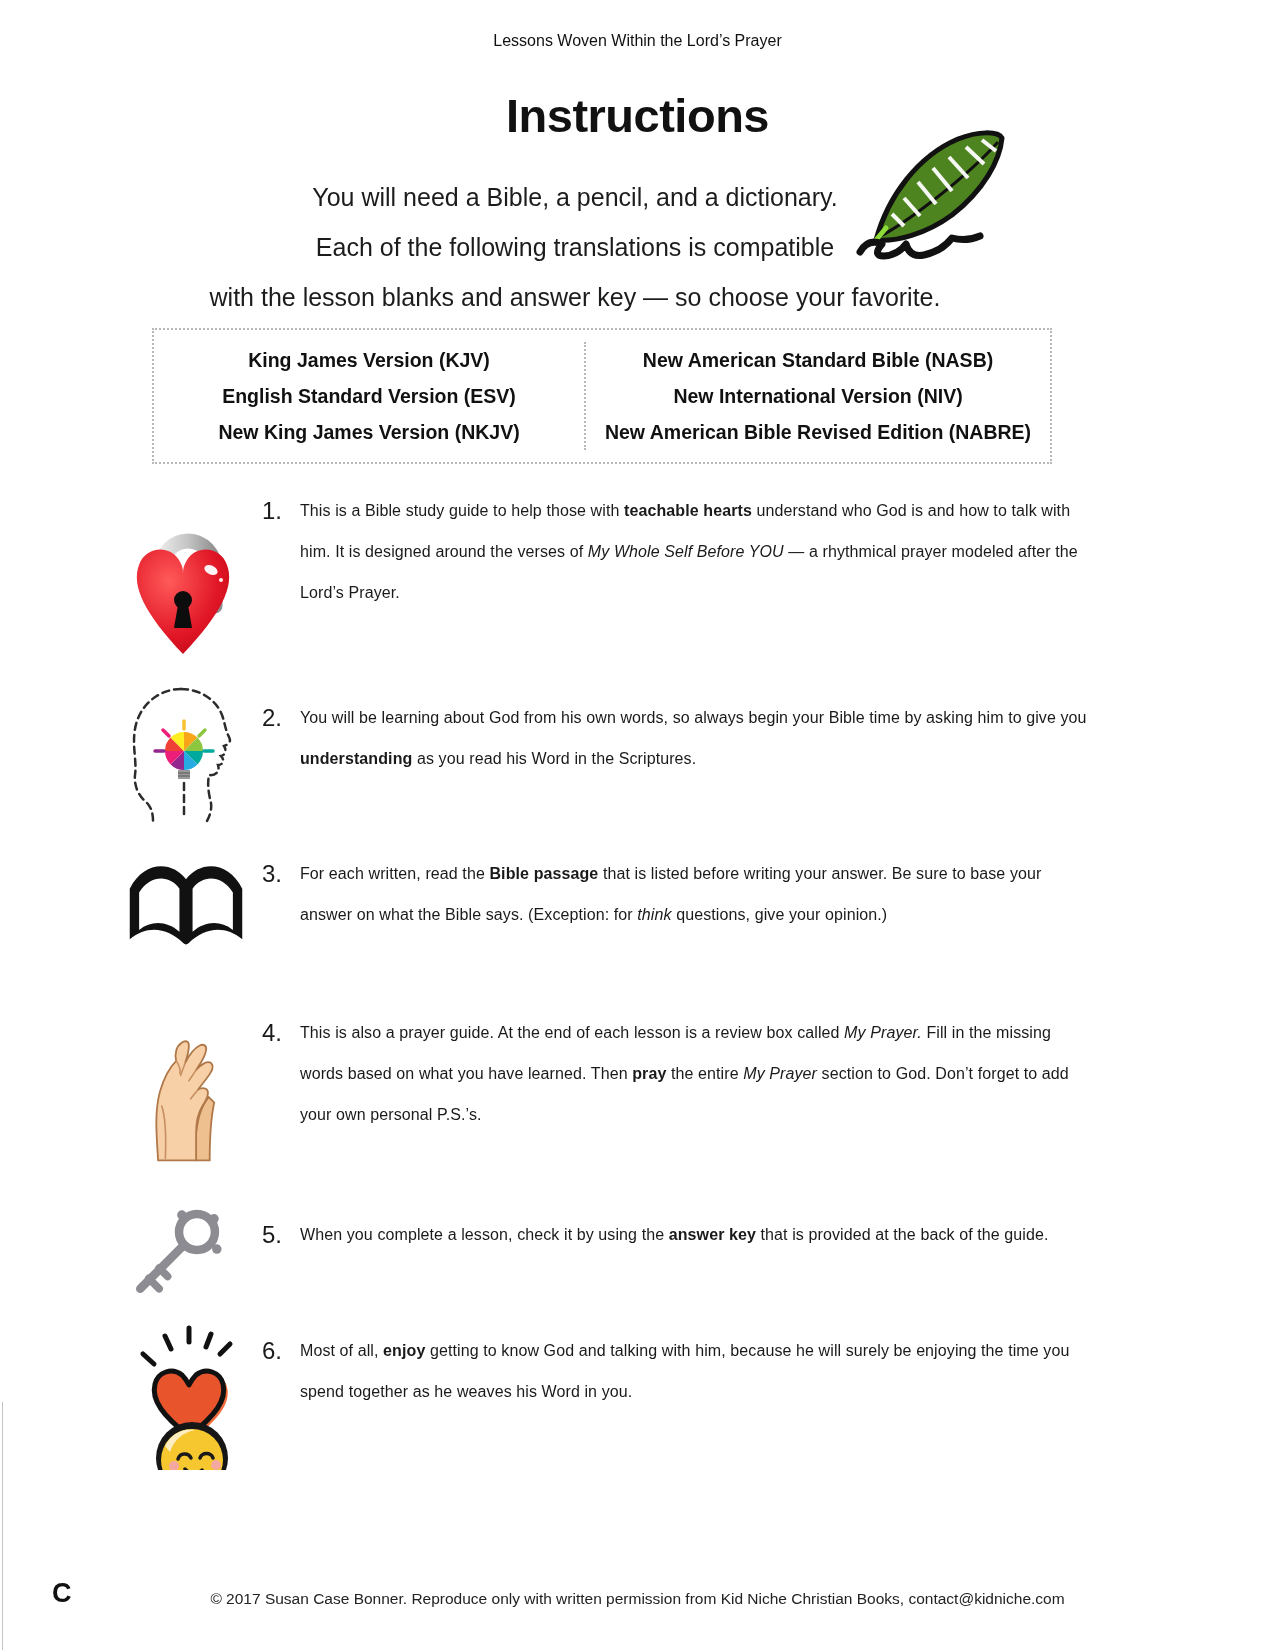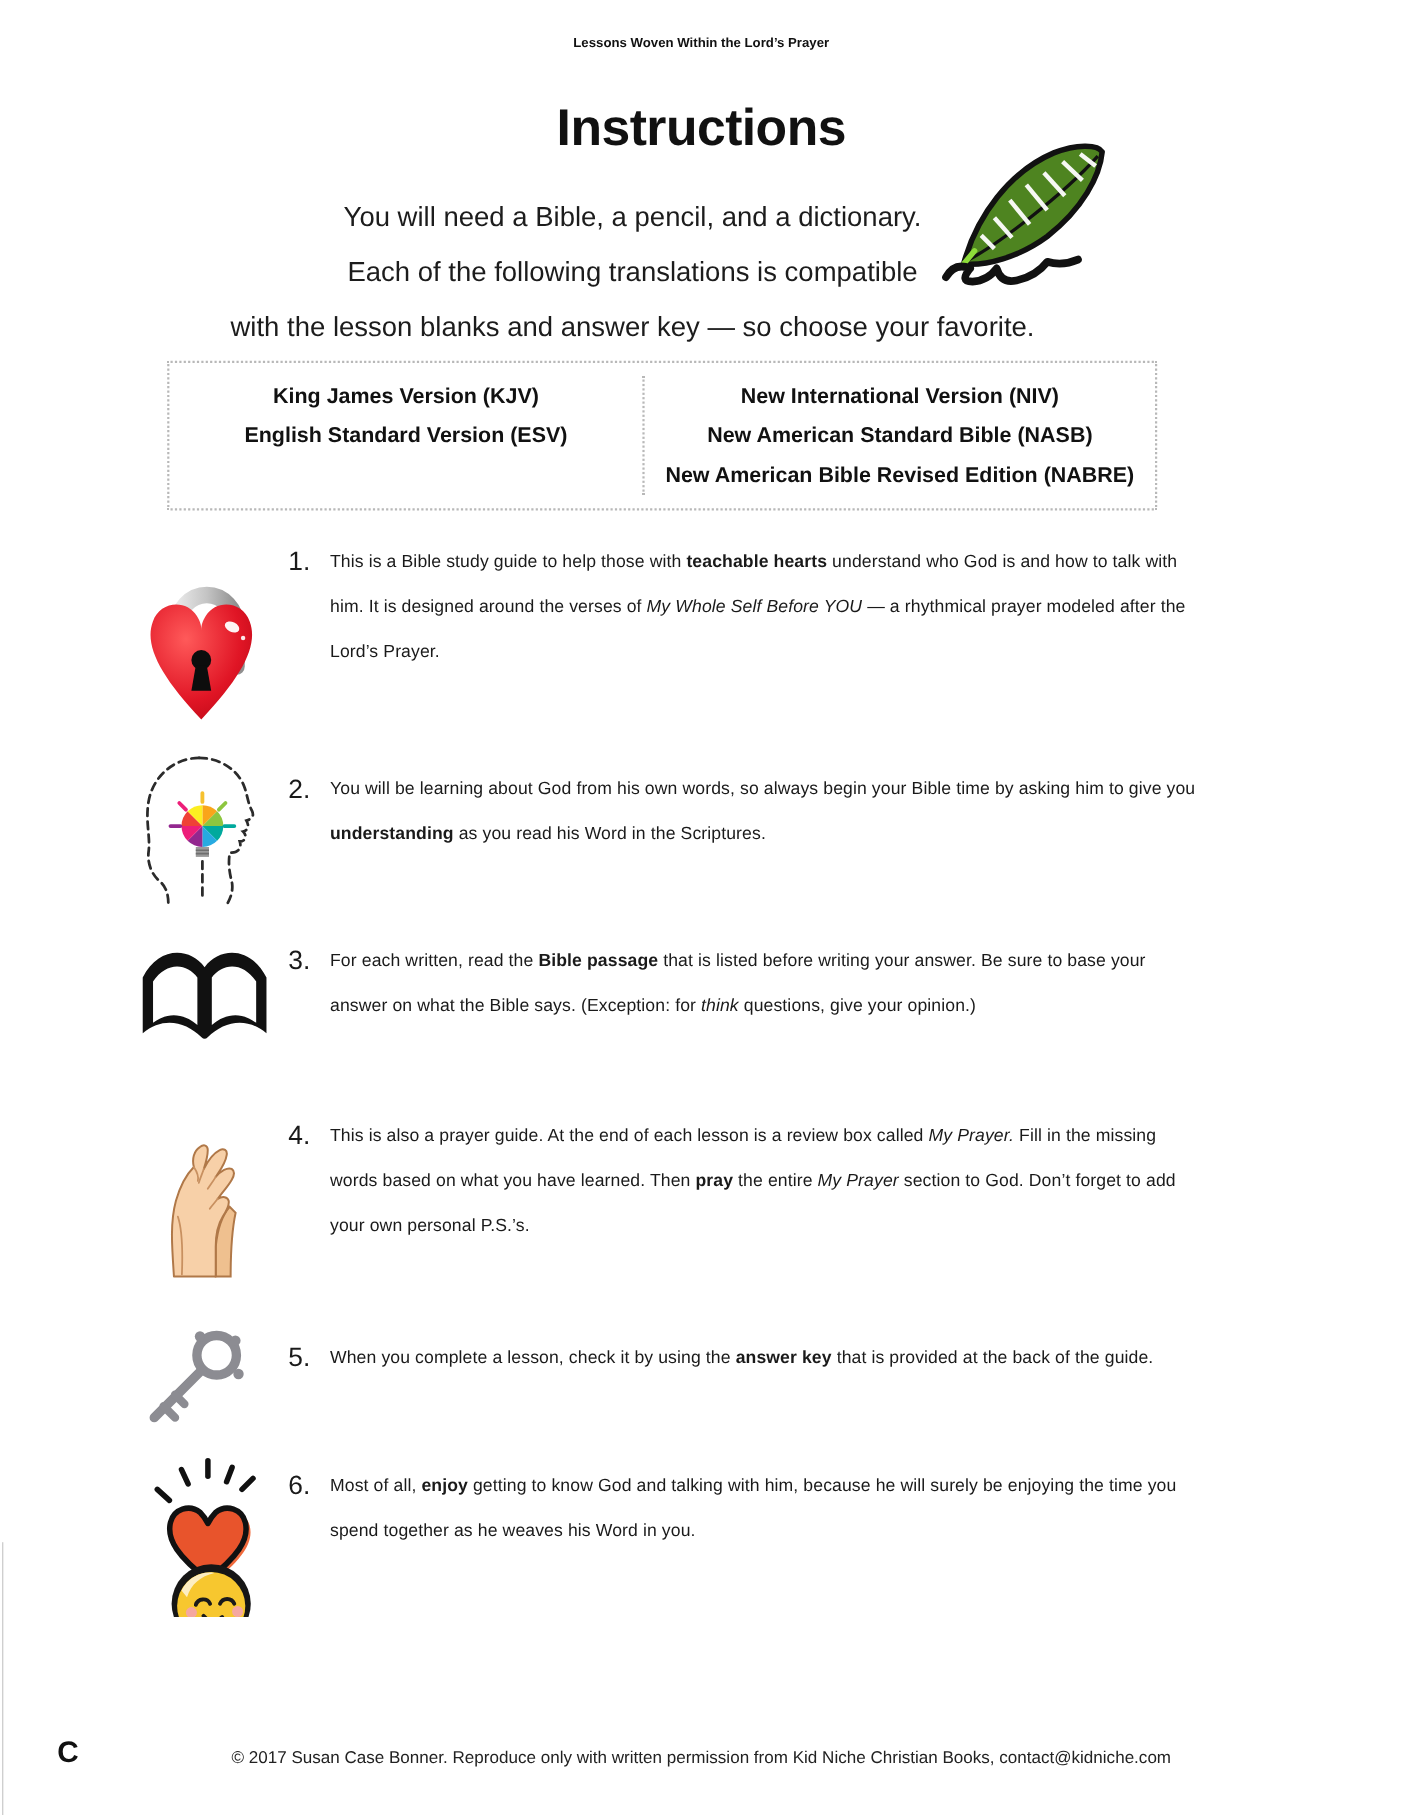--- a/index.html
+++ b/index.html
@@ -9,21 +9,21 @@
     margin:0 auto;
     background:#ffffff;
     font-family:"Liberation Sans", sans-serif;
     color:#1a1a1a;
     overflow:hidden;
   }
   .b{font-weight:800;}
   .i{font-style:italic;}
   .doc-header{
     position:absolute;top:32px;left:0;width:100%;
-    text-align:center;font-size:12px;font-weight:700;color:#111;
+    text-align:center;font-size:16px;font-weight:400;color:#111;
   }
   .title{
     position:absolute;top:88px;left:0;width:100%;margin:0;
     text-align:center;font-size:47px;font-weight:800;color:#111;
     letter-spacing:-0.5px;
   }
   .intro{
     position:absolute;top:172px;left:95px;width:960px;
     font-size:25px;line-height:50px;text-align:center;color:#1c1c1c;
   }
@@ -93,24 +93,25 @@
       </g>
       <path d="M30,112 L40,100" stroke="#8ddc3a" stroke-width="5" stroke-linecap="round"></path>
       <path d="M14,124 q8,-14 22,-8 q-10,12 2,12 q14,-1 22,-12 q4,14 18,11 q18,-4 28,-17 q14,4 28,-2" fill="none" stroke="#111" stroke-width="7" stroke-linecap="round" stroke-linejoin="round"></path>
     </svg>
   </div>
 
   <div class="trans-table">
     <div class="trans-cell left">
       <div class="trow">King James Version (KJV)</div>
       <div class="trow">English Standard Version (ESV)</div>
+      <div class="trow">New King James Version (NKJV)</div>
     </div>
     <div class="trans-cell right">
+      <div class="trow">New American Standard Bible (NASB)</div>
       <div class="trow">New International Version (NIV)</div>
-      <div class="trow">New American Standard Bible (NASB)</div>
       <div class="trow">New American Bible Revised Edition (NABRE)</div>
     </div>
   </div>
 
   <div class="item item1">
     <div class="icon">
       <svg width="112" height="170" viewBox="0 0 112 170">
         <defs>
           <linearGradient id="sg" x1="0" y1="0" x2="1" y2="0">
             <stop offset="0" stop-color="#e9e9e9"></stop>

